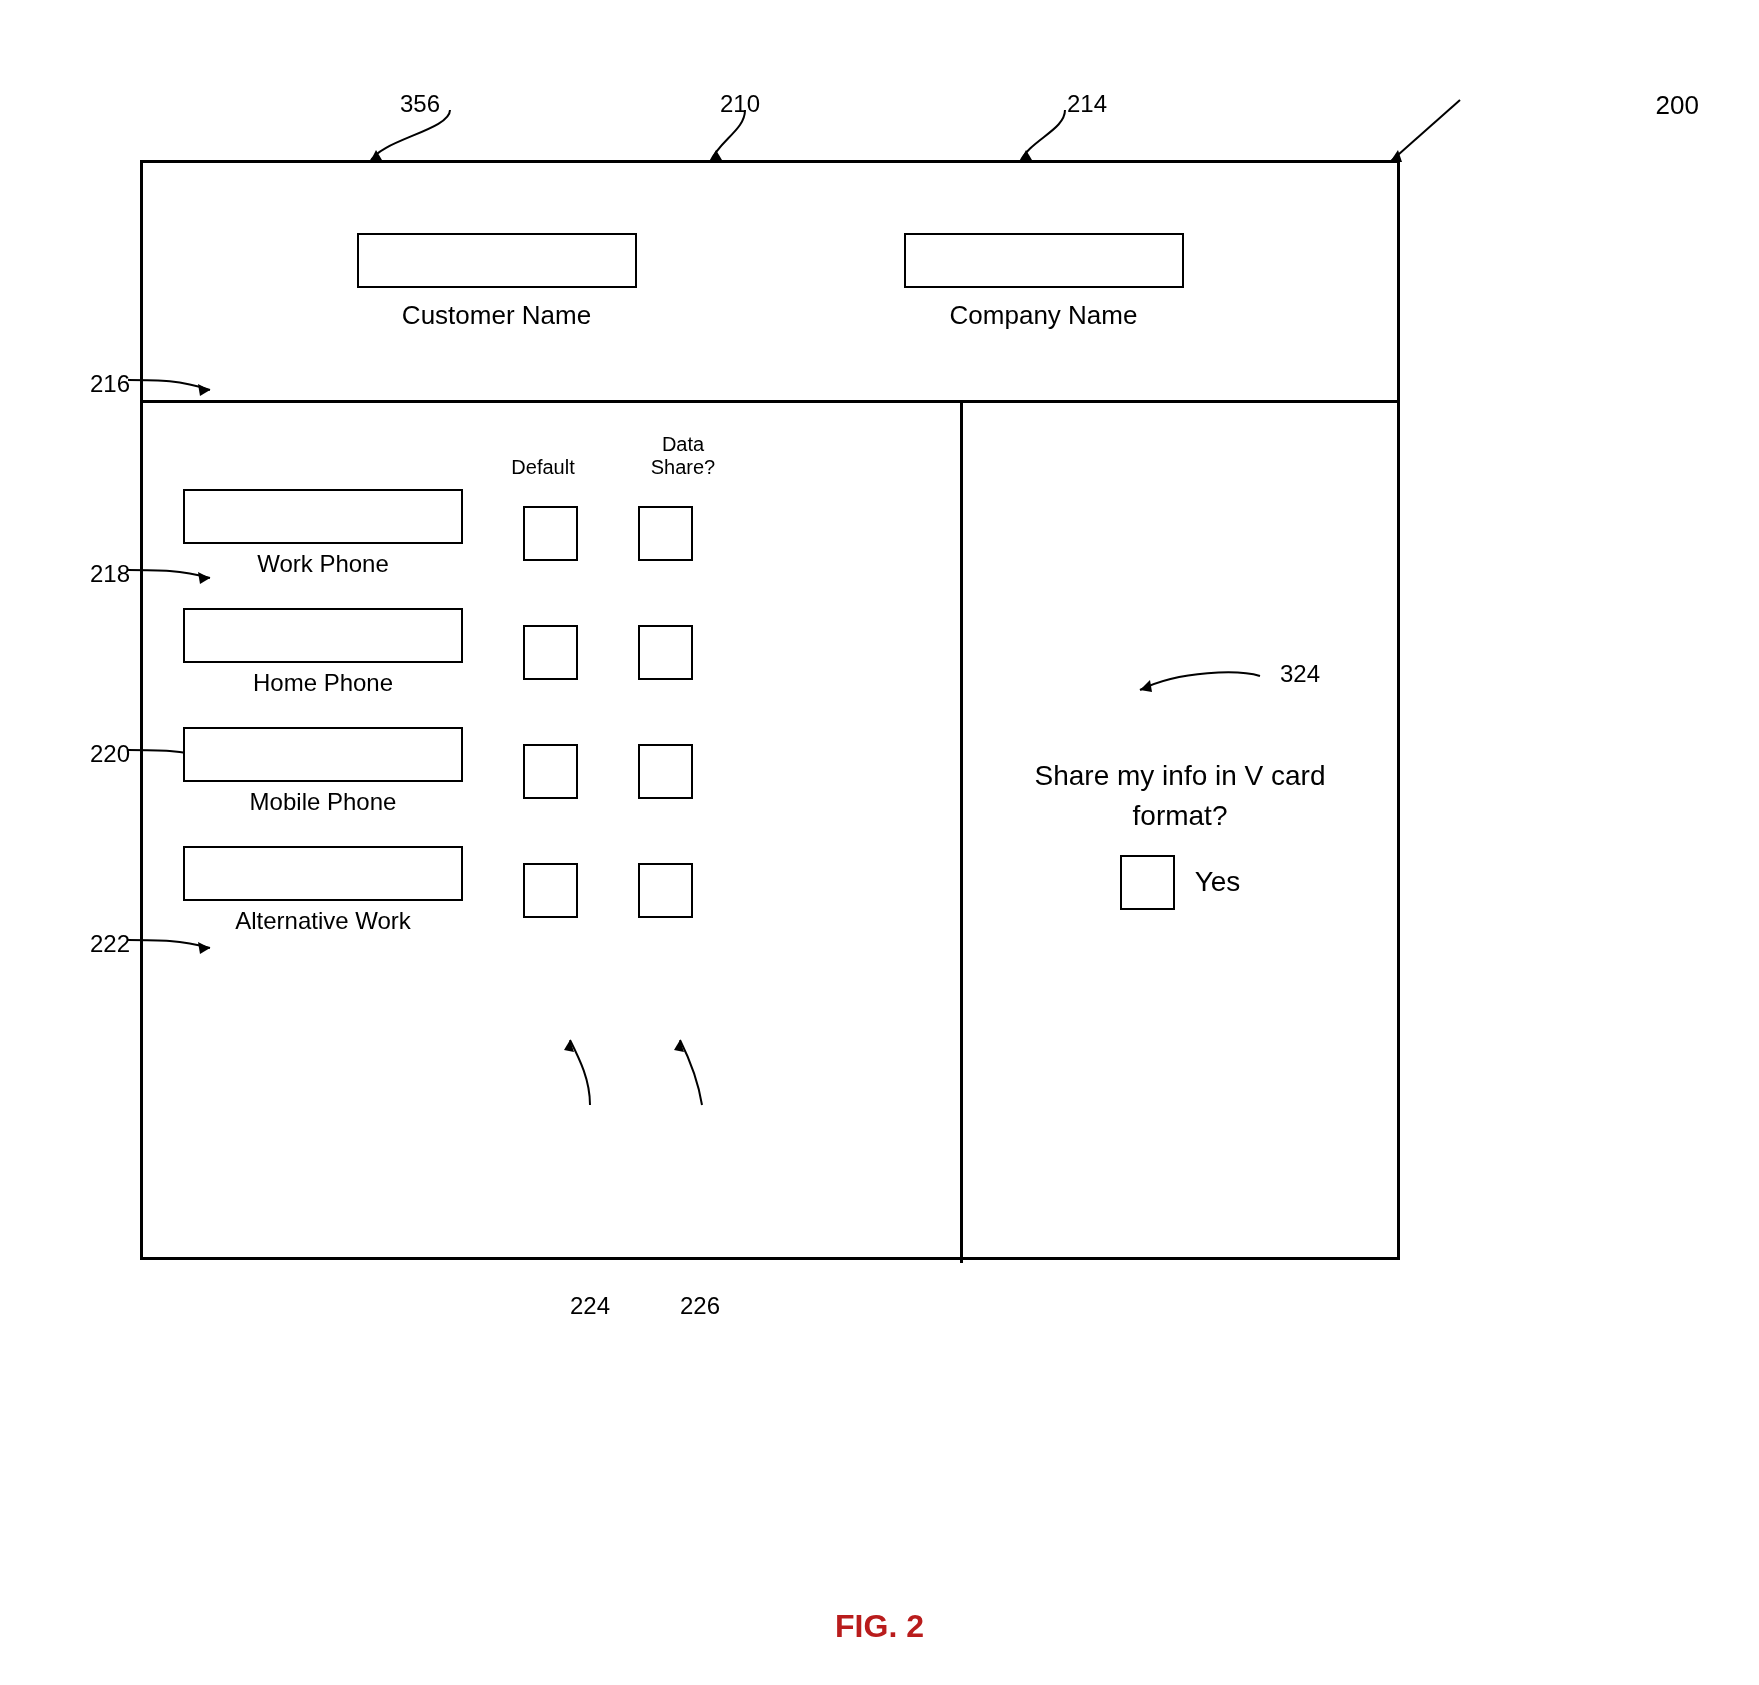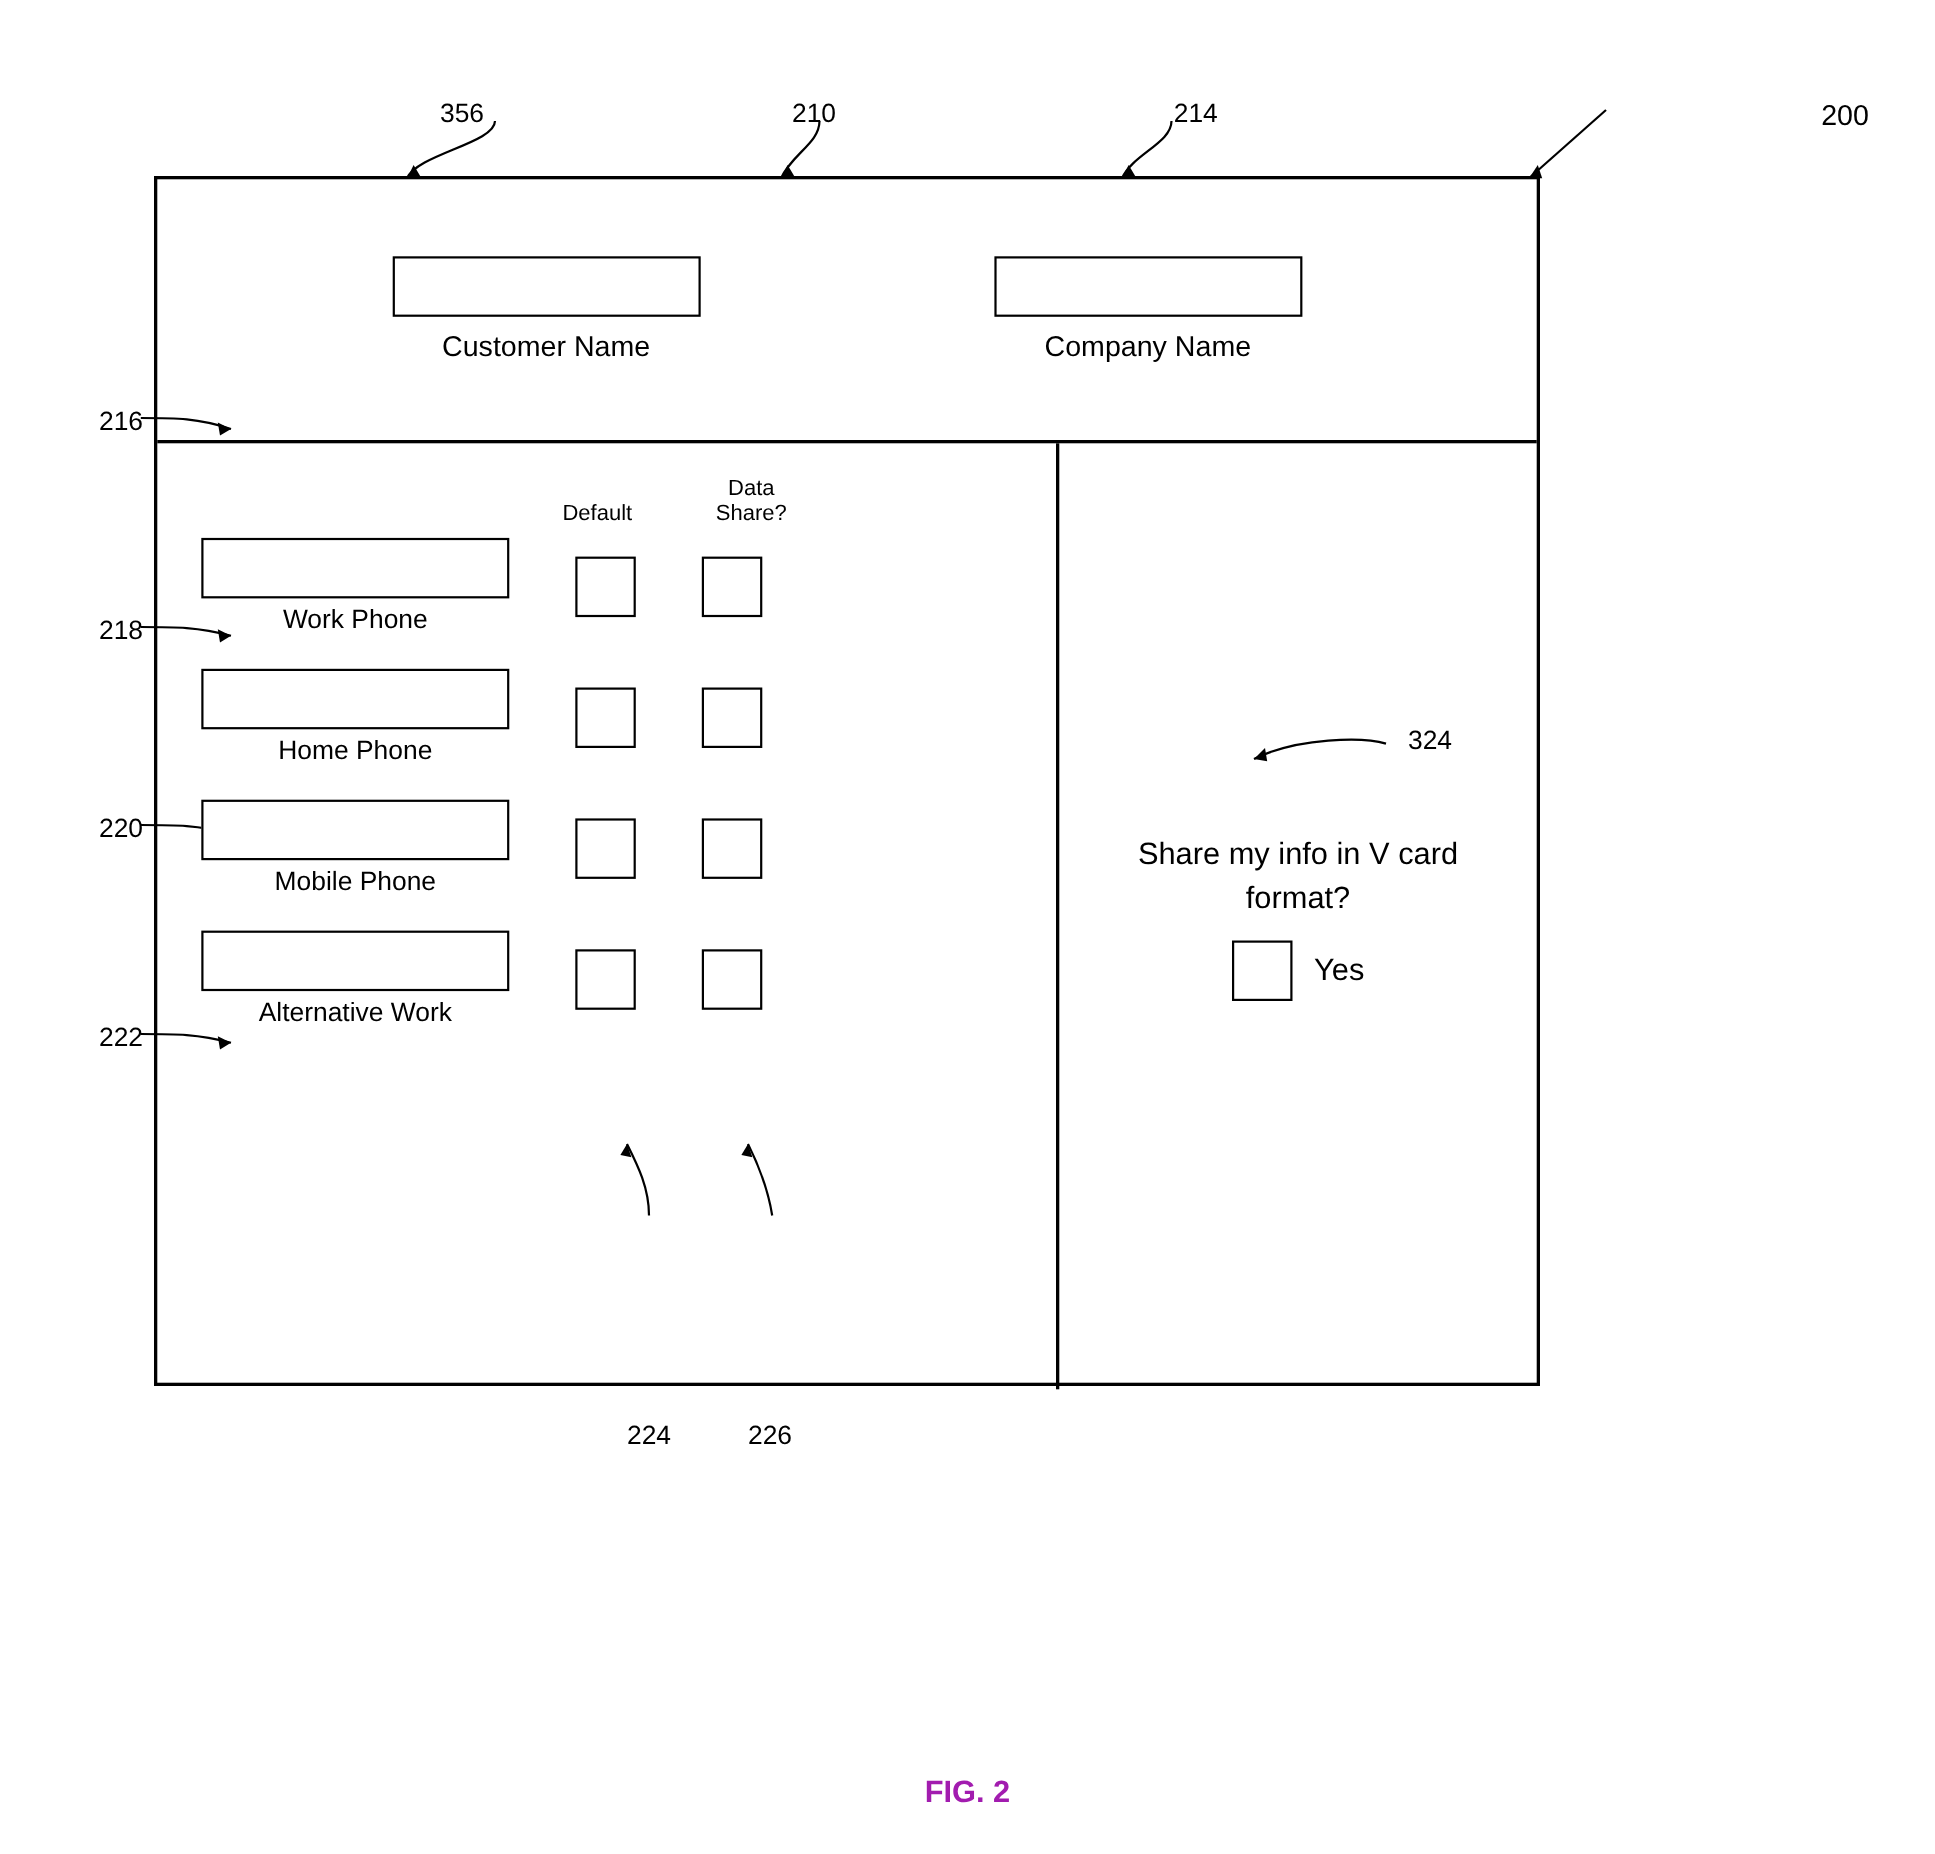--- a/index.html
+++ b/index.html
@@ -184,23 +184,23 @@
       height: 100%;
       pointer-events: none;
     }
 
     
     .fig-caption {
       position: absolute;
       bottom: 40px;
       left: 50%;
       transform: translateX(-50%);
-      font-size: 28px;
+      font-size: 32px;
       font-weight: bold;
-      color: #a21caf;
+      color: #b91c1c;
     }
 
     
     .ref-212 { position: absolute; top: 10px; left: 320px; font-size: 24px; }
     .ref-210 { position: absolute; top: 10px; left: 640px; font-size: 24px; }
     .ref-214 { position: absolute; top: 10px; left: 940px; font-size: 24px; margin-left: 47px; }
     .ref-216 { position: absolute; top: 290px; left: 10px; font-size: 24px; }
     .ref-218 { position: absolute; top: 480px; left: 10px; font-size: 24px; }
     .ref-220 { position: absolute; top: 660px; left: 10px; font-size: 24px; }
     .ref-222 { position: absolute; top: 850px; left: 10px; font-size: 24px; }

